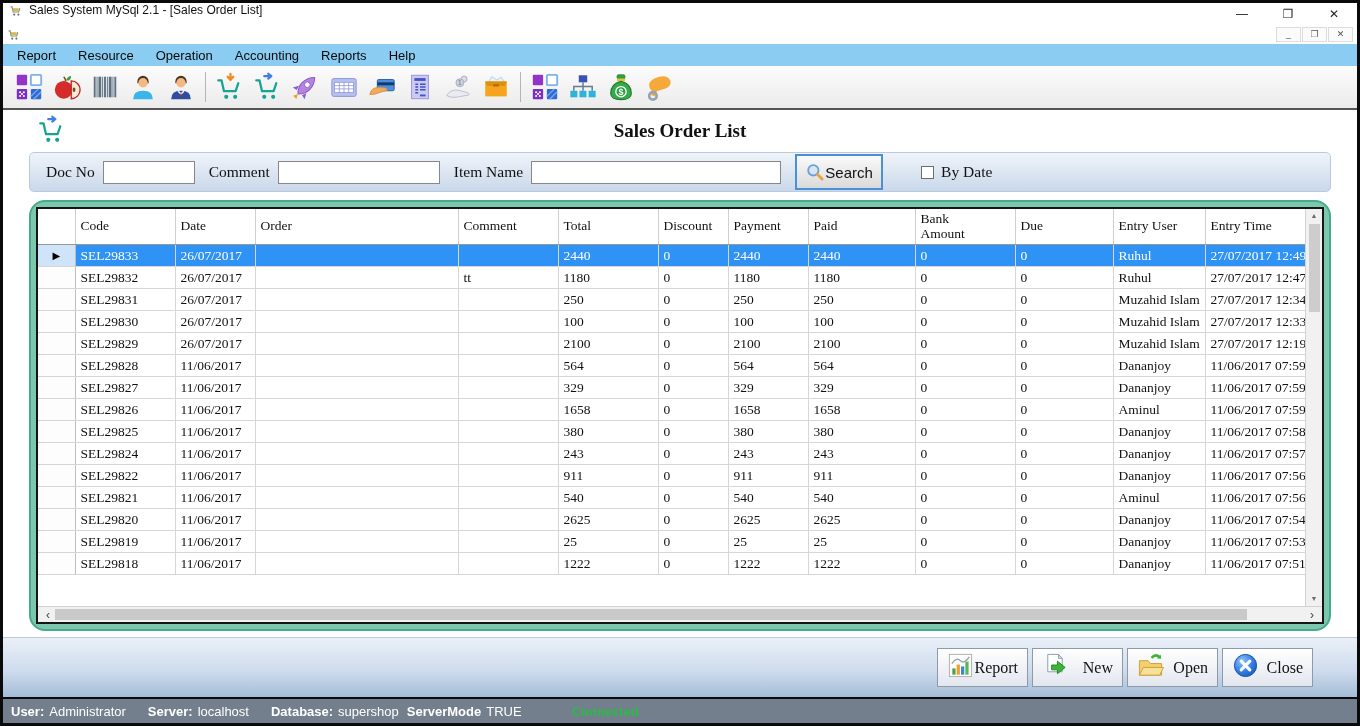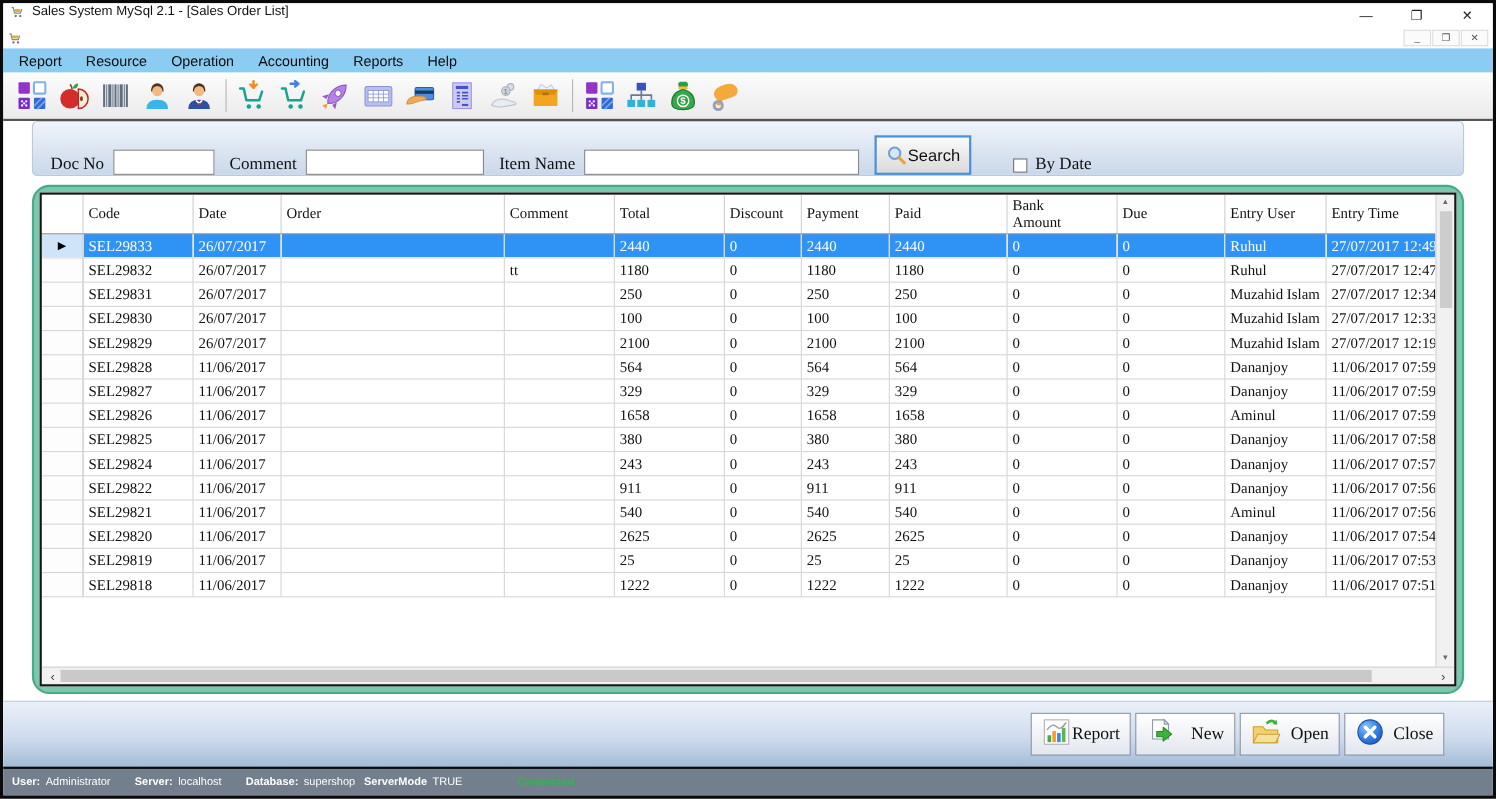--- a/index.html
+++ b/index.html
@@ -23,22 +23,22 @@
   .tb-btn{width:38px;height:38px;display:flex;align-items:center;justify-content:center}
   .tb-btn svg{width:30px;height:30px}
   .tb-sep{width:1px;height:30px;background:#b5b5b5;margin:0 5px}
 
   
   .content{flex:1;background:#fff;display:flex;flex-direction:column;min-height:0}
   .page-header{height:42px;position:relative;display:flex;align-items:center;justify-content:center;flex:0 0 auto}
   .cart-big{position:absolute;left:34px;top:5px;width:30px;height:30px}
   .page-title{font-family:"Liberation Serif",serif;font-size:19px;font-weight:bold;color:#111}
 
-  .search-panel{margin:0 26px;height:50px;flex:0 0 auto;border-radius:5px;border:1px solid #b9cade;
-    background:linear-gradient(#f0f4fa,#c9d8ea);display:flex;align-items:flex-end;padding:0 16px;
+  .search-panel{margin:0 26px;height:40px;flex:0 0 auto;border-radius:5px;border:1px solid #b9cade;
+    background:linear-gradient(#f0f4fa,#c9d8ea);display:flex;align-items:center;padding:0 16px;
     font-family:"Liberation Serif",serif;font-size:15.5px;color:#111}
   .s-label{margin-right:8px}
   .si{height:23px;border:1px solid #878787;background:#fff;margin-right:14px;font-family:"Liberation Serif",serif;font-size:14px;padding:0 3px}
   .si.doc{width:92px}.si.com{width:162px}.si.item{width:250px}
   .search-btn{width:88px;height:36px;border:2px solid #4a90d9;background:linear-gradient(#fafafa,#dadada);
     display:flex;align-items:center;justify-content:center;gap:0;font-family:Liberation Sans, sans-serif;font-size:15px;cursor:default}
   .search-btn svg{width:20px;height:20px}
   .bydate{margin-left:38px;display:flex;align-items:center;gap:7px}
   .checkbox{width:13px;height:13px;border:1px solid #6e6e6e;background:#fff;display:inline-block}
 
@@ -67,21 +67,21 @@
 
   
   .footer-bar{height:60px;margin-top:6px;flex:0 0 auto;background:linear-gradient(#eaf0f8,#cfdcee 55%,#a3bcd6);
     border-top:1px solid #bac9db;display:flex;align-items:center;justify-content:flex-end;padding-right:44px;gap:4px}
   .f-btn{width:91px;height:39px;border:1px solid #8f9aa8;background:linear-gradient(#ffffff,#e2e6ee);
     display:flex;align-items:center;justify-content:space-between;padding:0 9px;font-family:"Liberation Serif",serif;font-size:16px;color:#111}
   .f-btn svg{width:27px;height:27px;flex:0 0 auto}
 
   
   .statusbar{height:26px;flex:0 0 auto;background:#737f8c;border-top:2px solid #0a0a0a;display:flex;align-items:center;
-    padding:0 8px;font-size:10px;color:#fff}
+    padding:0 8px;font-size:13px;color:#fff}
   .sb-label{font-weight:bold;margin-right:5px}
   .sb-val{margin-right:22px}
   .sb-val.tight{margin-right:8px}
   .sb-conn{font-weight:bold;margin-left:42px}
 </style>
 </head>
 <body>
 
 <div class="window">
 
@@ -283,20 +283,31 @@
         <svg viewBox="0 0 32 32">
           <path d="M11 7 q13-6 17 2 q2 6-5 8.5 l-7.5 2.5 q-7 2-9.5-3 q-2.5-6 5-10z" fill="#f6a93b"></path>
           <path d="M12 18 l-2 5" stroke="#f6a93b" stroke-width="5" stroke-linecap="round"></path>
           <circle cx="9.5" cy="25.5" r="4" fill="none" stroke="#97a1b1" stroke-width="2.8"></circle>
         </svg>
       </span>
     </div>
 
   <div class="content">
 
+    <div class="page-header">
+      <span class="cart-big" id="cart-big-slot" style="display: inline-flex;">
+          <svg viewBox="0 0 32 32" width="30" height="30">
+            <path d="M3.5 9 h3.5 l2.6 11.5 h12.4 l2.8-8.5" fill="none" stroke="#17a390" stroke-width="2.4" stroke-linecap="round" stroke-linejoin="round"></path>
+            <circle cx="12" cy="26.5" r="2.2" fill="#17a390"></circle>
+            <circle cx="21.5" cy="26.5" r="2.2" fill="#17a390"></circle>
+            <path d="M12 4.5 h7.5 M19.5 4.5 l-3.2-2.6 M19.5 4.5 l-3.2 2.6" stroke="#3f7fe8" stroke-width="2.4" stroke-linecap="round" stroke-linejoin="round" fill="none"></path>
+          </svg>
+        </span>
+      <span class="page-title">Sales Order List</span>
+    </div>
 
     <div class="search-panel">
       <span class="s-label">Doc No</span>
       <input class="si doc" value="" style="">
       <span class="s-label">Comment</span>
       <input class="si com" value="" style="">
       <span class="s-label">Item Name</span>
       <input class="si item" value="" style="">
       <div class="search-btn">
         <span id="magnifier-slot" style="display: inline-flex;">

